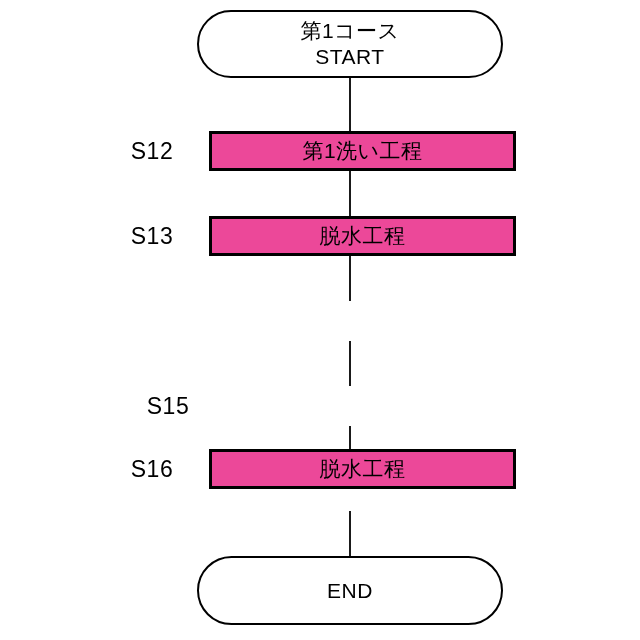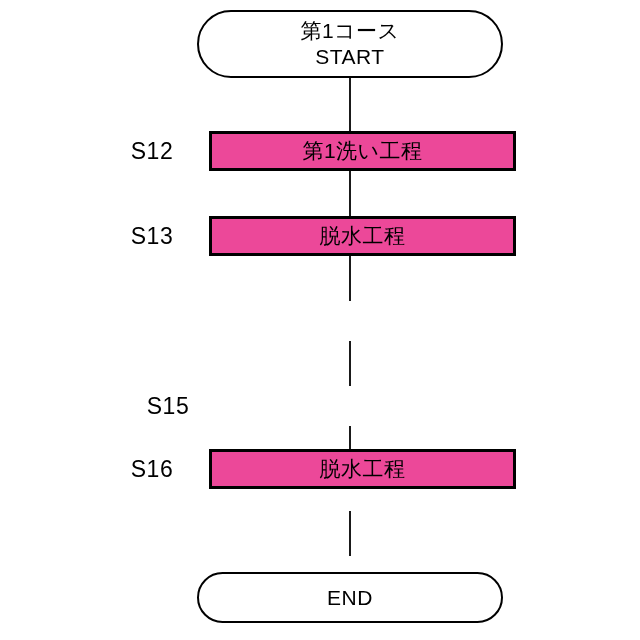--- a/index.html
+++ b/index.html
@@ -132,17 +132,17 @@
 
   <div class="step-row" style="top:449px;">
     <div class="step-label">S16</div>
     <div class="process-box">
       <span class="box-text">脱水工程</span>
     </div>
   </div>
 
   <div class="connector" style="top:511px; height:45px;"></div>
 
-  <div class="terminator" style="top:572px; height:51px;">
+  <div class="terminator" style="top:556px; height:69px;">
     <div class="line">END</div>
   </div>
 
 </div>
 
 </body></html>

